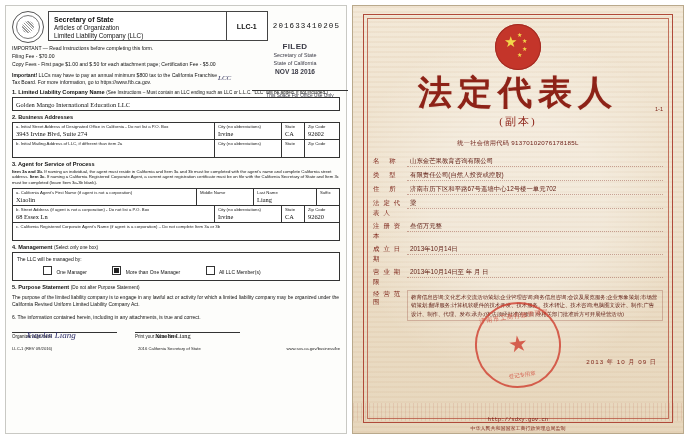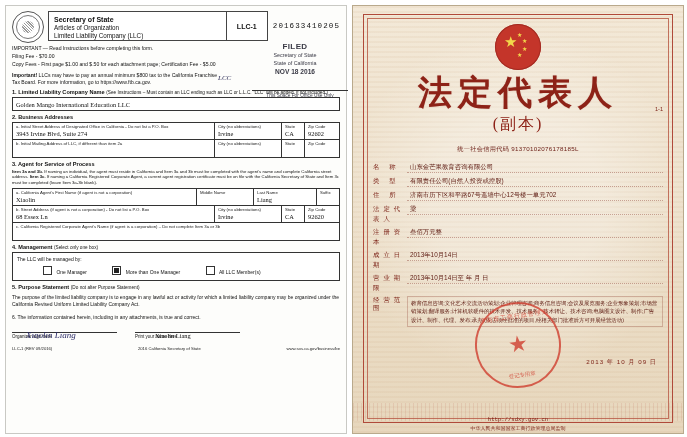--- a/index.html
+++ b/index.html
@@ -130,21 +130,21 @@
   .emblem .st.s2{left:27px;top:13px;font-size:6px;}
   .emblem .st.s3{left:27px;top:21px;font-size:6px;}
   .emblem .st.s4{left:22px;top:27px;font-size:6px;}
 
   .big-title{
     text-align:center;font-family:"Liberation Serif", serif;font-weight:bold;
     font-size:34px;letter-spacing:6px;color:#8d2217;margin-top:4px;line-height:38px;
     text-shadow:0 0 1px rgba(140,30,20,.4);
   }
   .sub-title{
-    text-align:center;font-family:"Liberation Serif", serif;font-size:16px;
+    text-align:center;font-family:"Liberation Serif", serif;font-size:11px;
     color:#8d2217;letter-spacing:2px;margin-top:2px;
   }
   .uscc{
     text-align:center;font-size:6.2px;color:#6d2018;margin-top:10px;letter-spacing:.3px;
   }
   .corner-no{position:absolute;right:0;top:84px;font-size:5.6px;color:#7a1f14;}
 
   .fields{margin-top:8px;font-size:6.4px;color:#5e1b12;line-height:10px;}
   .f-row{display:flex;align-items:flex-start;margin-bottom:3px;}
   .f-key{width:34px;flex:0 0 auto;letter-spacing:4px;color:#7a1f14;}

